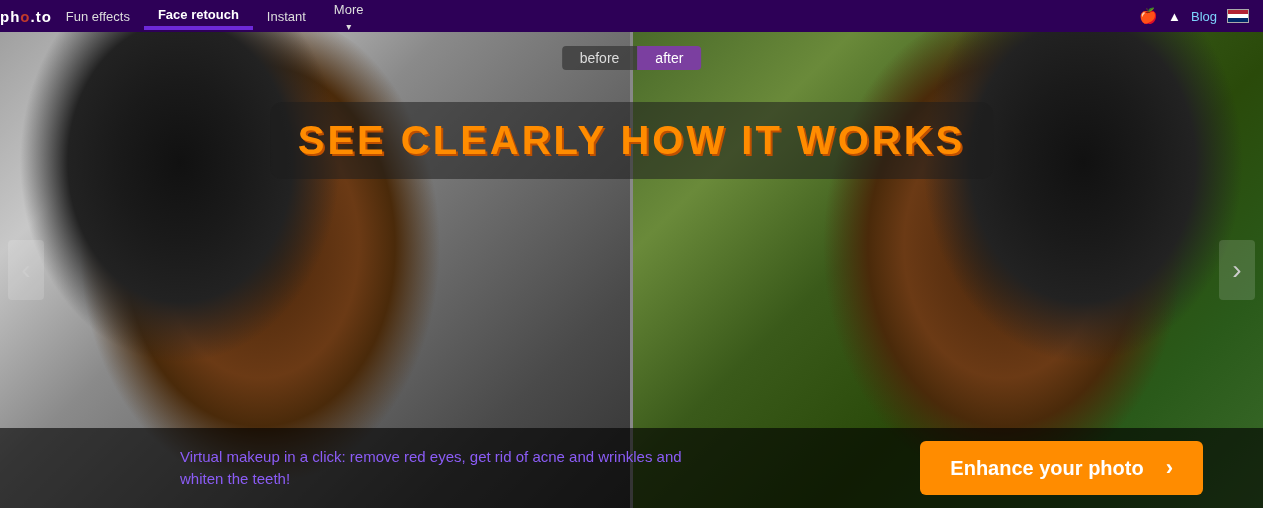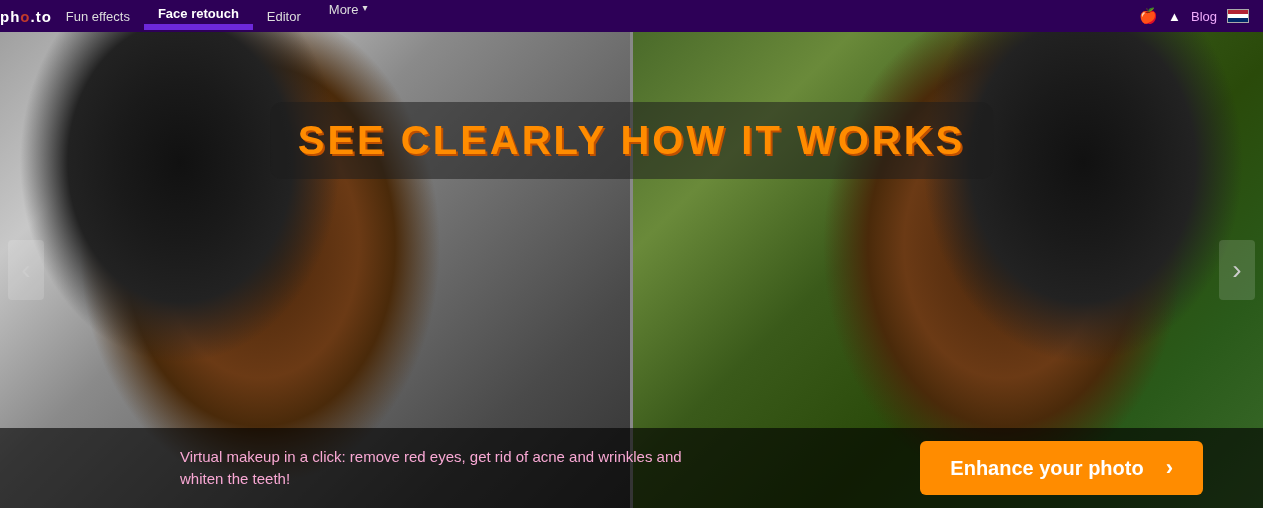--- a/index.html
+++ b/index.html
@@ -14,29 +14,29 @@
       color: #fff; font-size: 15px; font-weight: bold; padding: 0 0;
       letter-spacing: 1px;
     }
     #navbar .logo span { color: #c0392b; }
     #navbar .nav-links { display: flex; align-items: center; gap: 0; flex: 1; }
     #navbar .nav-item {
       color: #ddd; font-size: 13px; padding: 0 14px; height: 28px;
       display: flex; align-items: center; cursor: pointer; white-space: nowrap;
     }
     #navbar .nav-item.active {
-      color: #fff; font-weight: bold; border-bottom: 6px solid #6d28d9;
-    }
-    #navbar .nav-more { display: flex; align-items: flex-start; gap: 4px; }
+      color: #fff; font-weight: bold; border-bottom: 4px solid #6d28d9;
+    }
+    #navbar .nav-more { display: flex; align-items: center; gap: 4px; flex-direction: column; }
     #navbar .nav-more .arrow { font-size: 10px; }
     #navbar .nav-right {
       display: flex; align-items: center; gap: 10px; padding-right: 14px;
     }
     #navbar .nav-right .icon { color: #fff; font-size: 15px; cursor: pointer; }
-    #navbar .nav-right .blog { color: #f0abfc; font-size: 13px; cursor: pointer; }
+    #navbar .nav-right .blog { color: #7dd3fc; font-size: 13px; cursor: pointer; }
     #navbar .nav-right .flag {
       width: 22px; height: 14px; background: linear-gradient(#b22234 33%, #fff 33%, #fff 66%, #002868 66%);
       border: 1px solid #aaa;
     }
 
     
     #main { position: relative; width: 1263px; height: 476px; top: 32px; overflow: hidden; }
 
     
     .photo-left {
@@ -128,21 +128,21 @@
     .arrow-left { left: 8px; }
     .arrow-right { right: 8px; }
 
     
     .bottom-bar {
       position: absolute; bottom: 0; left: 0; width: 100%; height: 80px;
       background: rgba(0,0,0,0.62); z-index: 30;
       display: flex; align-items: center;
     }
     .bottom-text {
-      color: #f9a8d4; font-size: 15px; line-height: 1.5;
+      color: #8b5cf6; font-size: 15px; line-height: 1.5;
       padding-left: 180px; flex: 1;
     }
     .enhance-btn {
       background: #ff8c00; color: #fff; border: none;
       font-size: 20px; font-weight: bold;
       padding: 14px 30px; border-radius: 6px;
       cursor: pointer; margin-right: 60px;
       display: flex; align-items: center; gap: 22px;
       white-space: nowrap;
     }
@@ -151,21 +151,21 @@
 </head>
 <body>
 
 <div id="navbar">
   <div class="logo">
     ph<span>o</span>.to
   </div>
   <div class="nav-links">
     <div class="nav-item">Fun effects</div>
     <div class="nav-item active">Face retouch</div>
-    <div class="nav-item">Editor</div>
+    <div class="nav-item">Instant</div>
     <div class="nav-item nav-more">
       <span>More</span>
       <span class="arrow">▾</span>
     </div>
   </div>
   <div class="nav-right">
     <span class="icon">🍎</span>
     <span class="icon" style="font-size:13px;">▲</span>
     <span class="blog">Blog</span>
     <div class="flag"></div>
@@ -173,20 +173,24 @@
 </div>
 
 <div id="main">
 
   <div class="photo-left"></div>
 
   <div class="photo-right"></div>
 
   <div class="divider"></div>
 
+  <div class="ba-labels">
+    <div class="ba-label-before">before</div>
+    <div class="ba-label-after">after</div>
+  </div>
 
   <div class="hero-heading">
     <span>See clearly how it works</span>
   </div>
 
   <button class="arrow-btn arrow-left">
     <span>‹</span>
   </button>
   <button class="arrow-btn arrow-right">
     <span>›</span>

